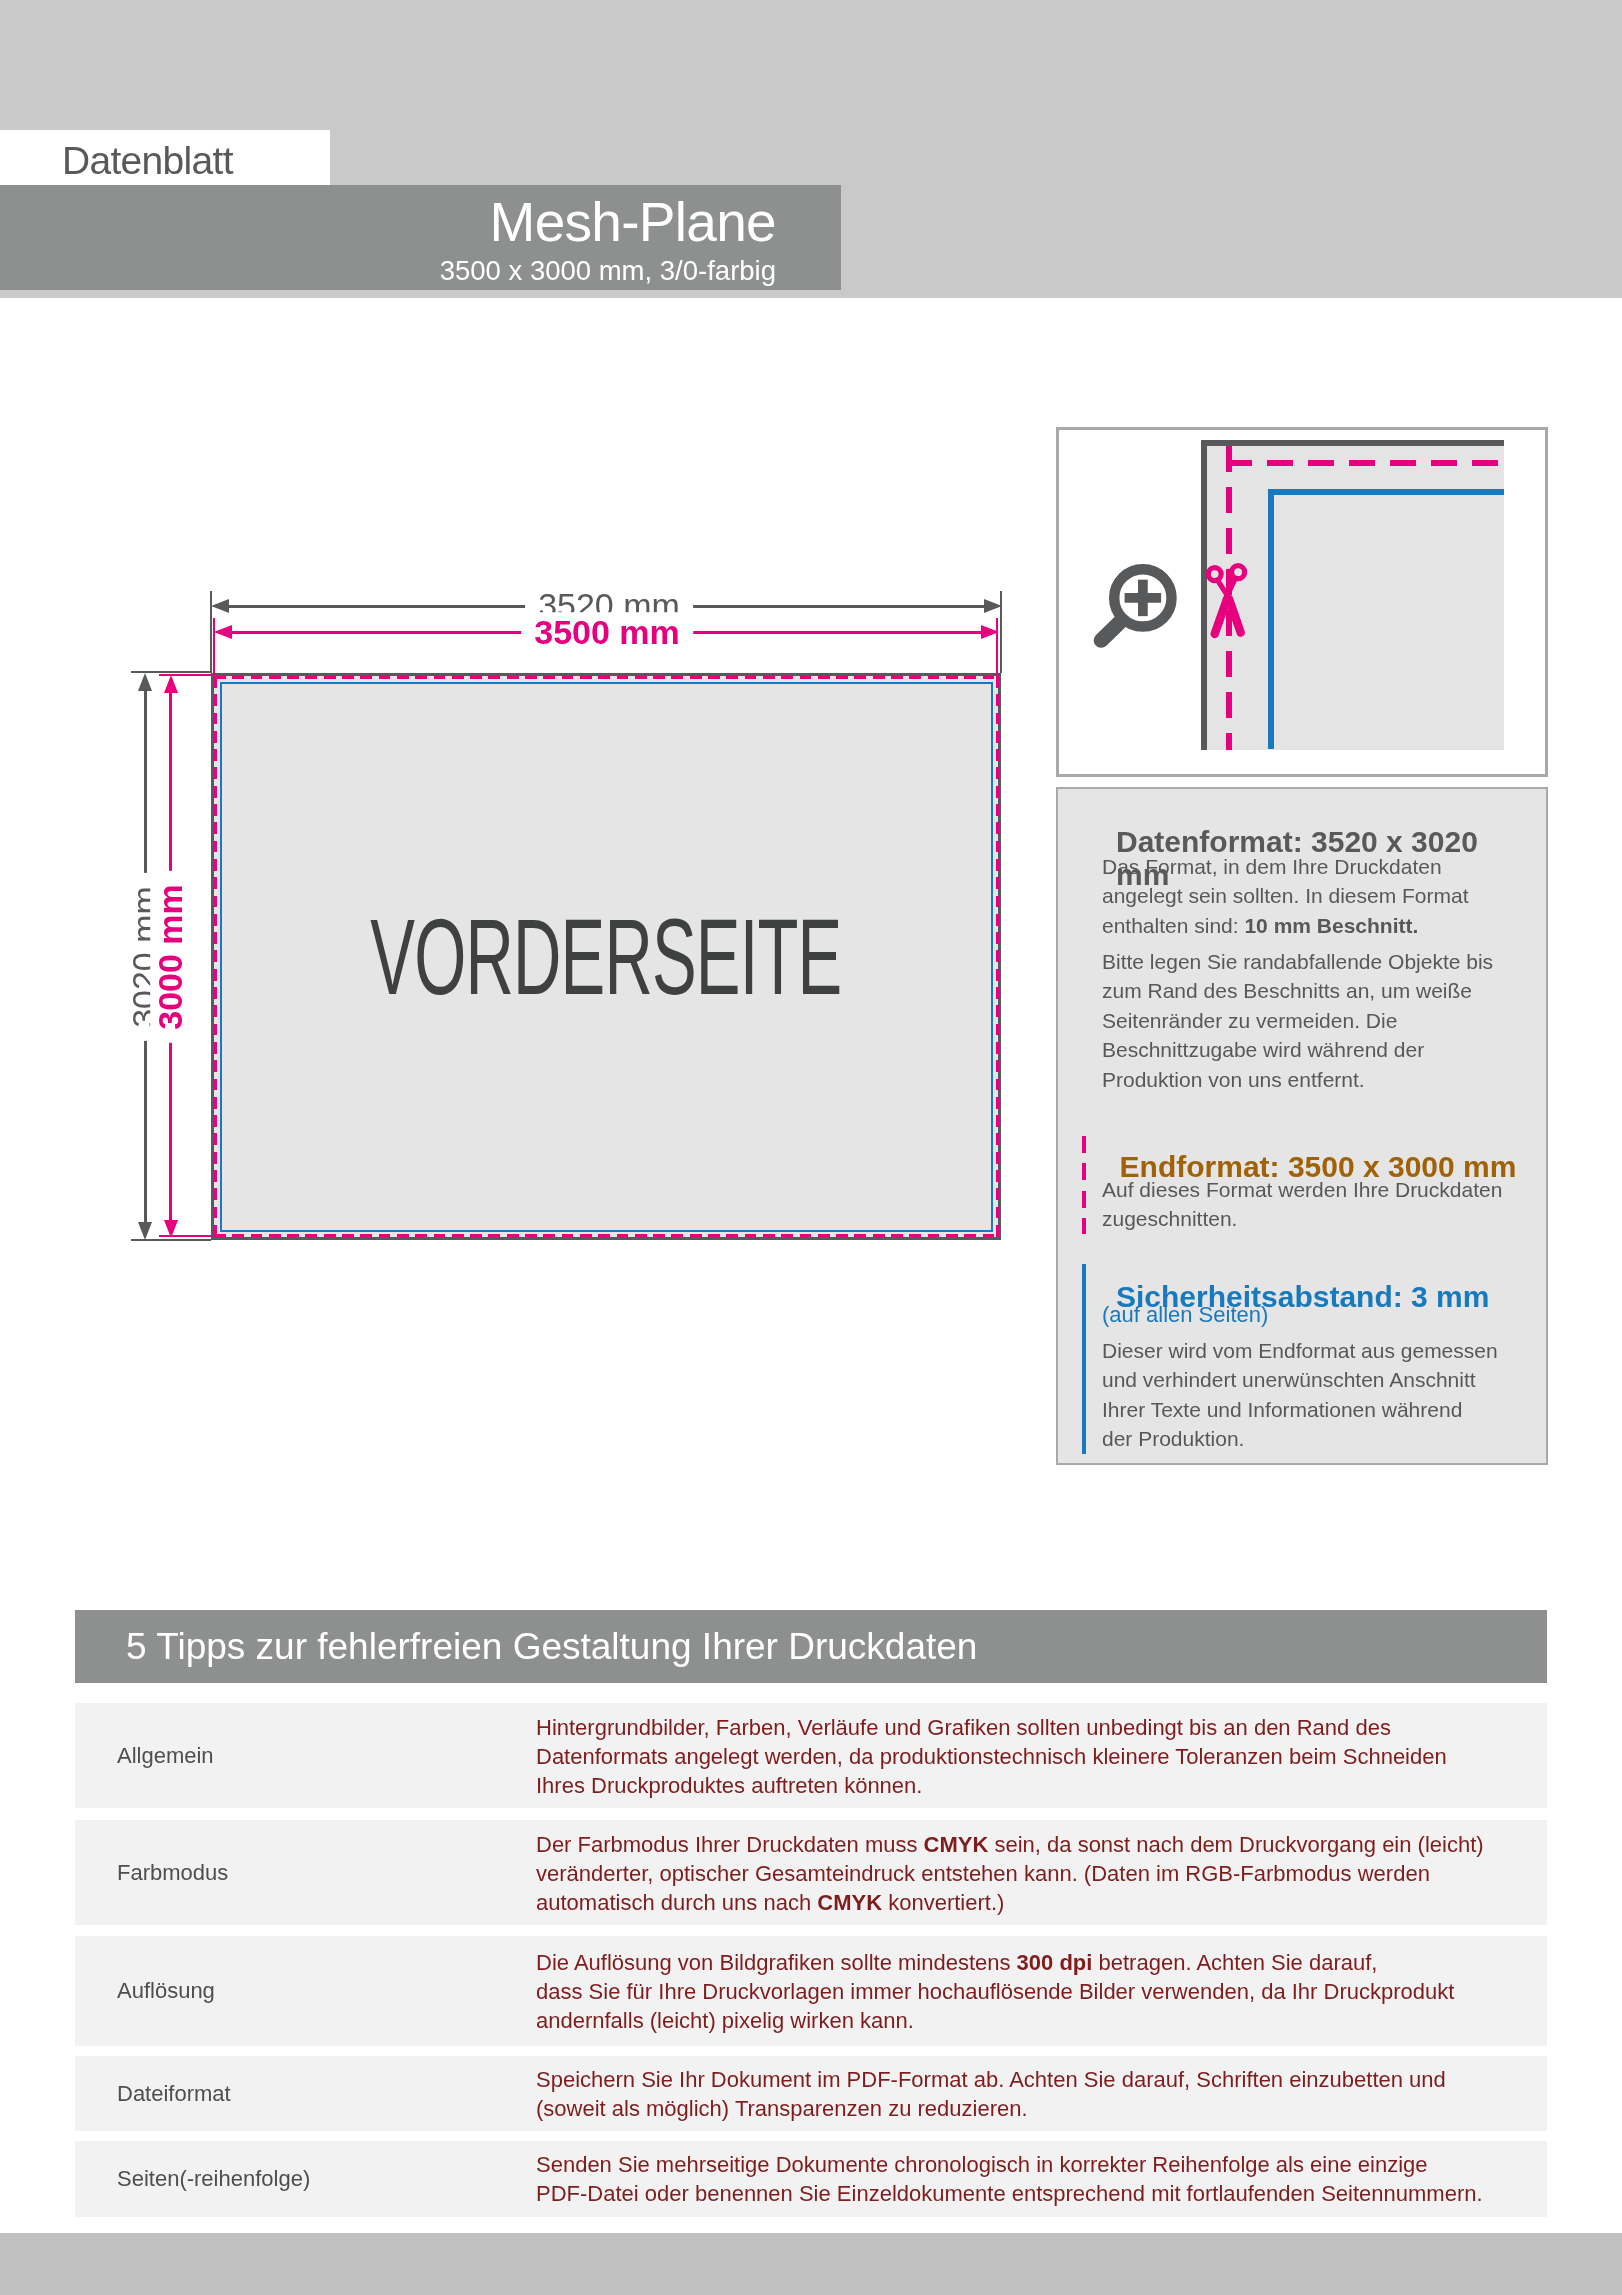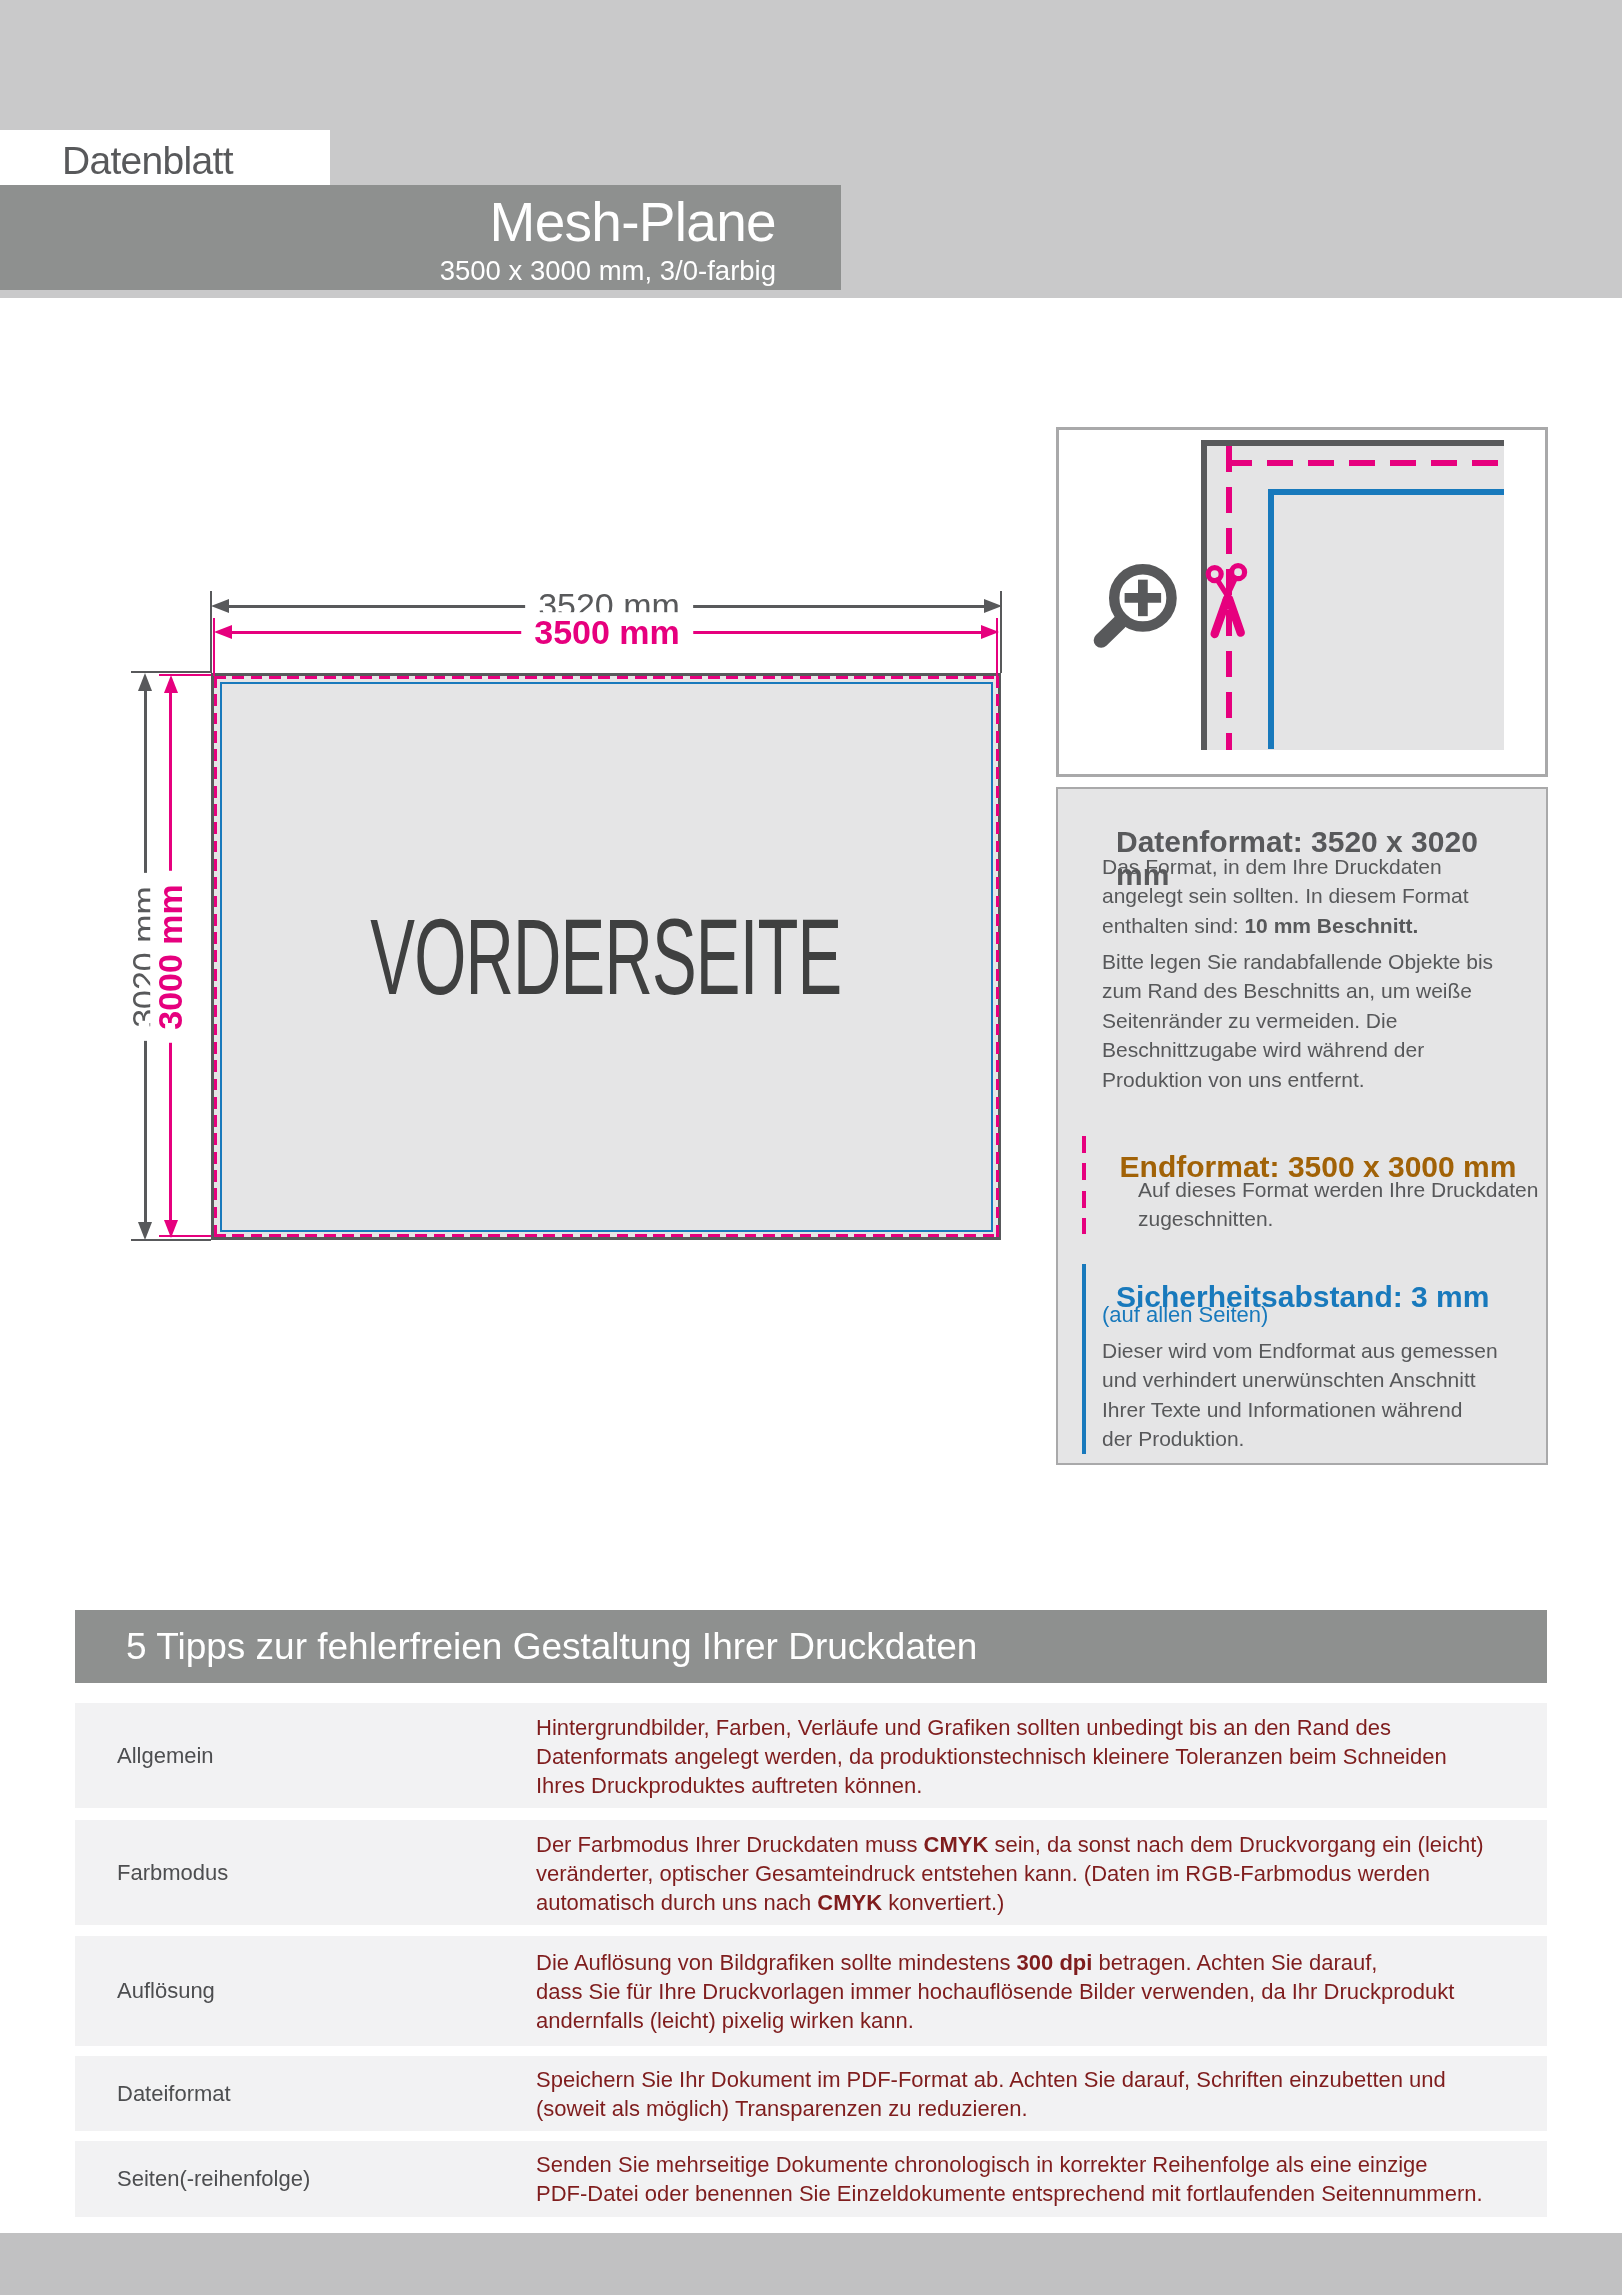--- a/index.html
+++ b/index.html
@@ -171,21 +171,21 @@
     <div class="blk" style="top:158px;">
       <p>Bitte legen Sie randabfallende Objekte bis
 zum Rand des Beschnitts an, um weiße
 Seitenränder zu vermeiden. Die
 Beschnittzugabe wird während der
 Produktion von uns entfernt.</p>
     </div>
     <div class="blk" style="top:347px;">
       <h3 class="h-end">Endformat: 3500 x 3000 mm</h3>
     </div>
-    <div class="blk" style="top:386px;margin-left:36px;">
+    <div class="blk" style="top:386px;">
       <p>Auf dieses Format werden Ihre Druckdaten
 zugeschnitten.</p>
     </div>
     <div class="blk" style="top:477px;">
       <h3 class="h-safe">Sicherheitsabstand: 3 mm</h3>
     </div>
     <div class="blk" style="top:513px;">
       <div class="sub">(auf allen Seiten)</div>
     </div>
     <div class="blk" style="top:547px;">

